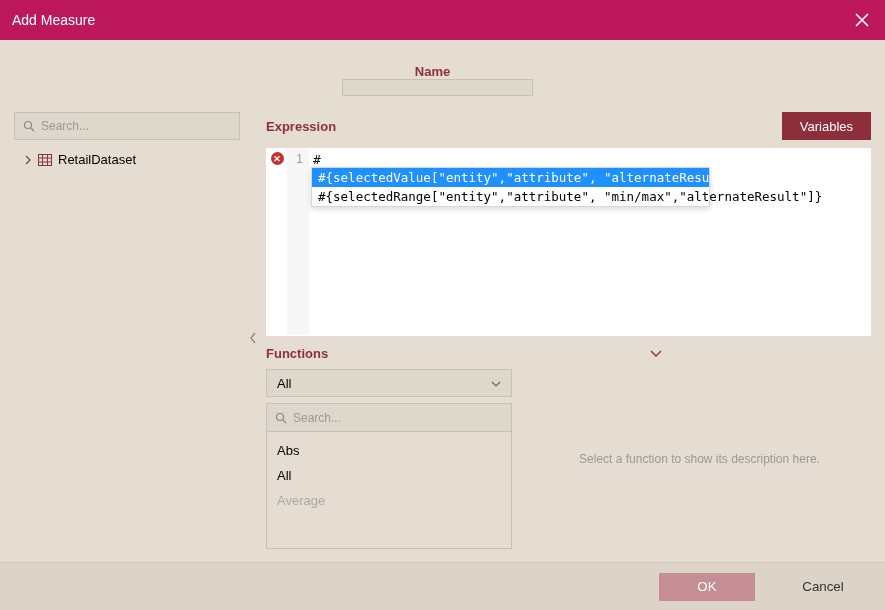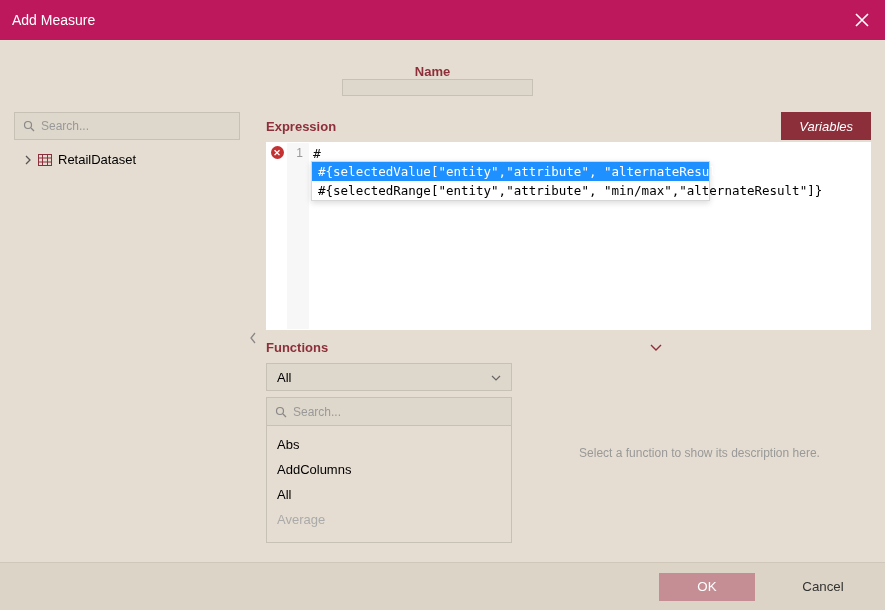--- a/index.html
+++ b/index.html
@@ -17,23 +17,23 @@
 .searchbox input { border: none; background: transparent; outline: none; flex: 1; font-size: 12px; color: #a21caf; }
 .searchbox input::placeholder { color: #999; }
 .mag { color: #888; }
 .mag svg { display: block; }
 .tree { padding: 10px 2px; }
 .tree-item { display: flex; align-items: center; gap: 6px; padding: 2px 8px; cursor: pointer; }
 .chev { color: #555; display: inline-flex; }
 .ds-icon { color: #8d2f3a; display: inline-flex; }
 .splitter { width: 26px; display: flex; align-items: center; justify-content: center; color: #888; cursor: pointer; }
 .rightcol { flex: 1; display: flex; flex-direction: column; min-width: 0; }
-.expr-head { display: flex; align-items: center; margin-bottom: 2px; }
+.expr-head { display: flex; align-items: center; margin-bottom: 8px; }
 .expr-head .lbl { color: #8d2f3a; font-weight: 600; flex: 1; }
-.btn-var { background: #8d2f3a; color: #fff; border: none; height: 28px; padding: 0 18px; cursor: pointer; font-size: 13px; font-style: italic; }
+.btn-var { background: #8d2f3a; color: #fff; border: none; height: 28px; padding: 0 18px; cursor: pointer; font-size: 13px; }
 .editor { background: #fff; height: 188px; display: flex; position: relative; border: 1px solid #fff; }
 .errcol { width: 20px; padding-top: 3px; display: flex; justify-content: center; }
 .err-icon { width: 13px; height: 13px; border-radius: 50%; background: #c53030; color: #fff; display: flex; align-items: center; justify-content: center; font-size: 9px; font-weight: bold; }
 .guttercol { width: 22px; background: #f7f7f7; color: #999; text-align: right; padding: 3px 6px 0 0; font-size: 12px; }
 .codecol { flex: 1; padding: 3px 4px 0 4px; font-family: Consolas, monospace; font-size: 13px; position: relative; }
 .hash { color: #111; }
 .suggest { position: absolute; top: 18px; left: 2px; background: #fff; border: 1px solid #d7d7d7; box-shadow: 0 2px 6px rgba(0,0,0,0.15); width: 399px; }
 .suggest .opt { padding: 2px 6px; font-family: Consolas, monospace; font-size: 12.5px; white-space: nowrap; }
 .suggest .opt.sel { background: #1e90ff; color: #fff; }
 .func-area { margin-top: 10px; }
@@ -157,21 +157,20 @@
               <span class="mag">
                 <svg width="12" height="12" viewBox="0 0 12 12">
                     <circle cx="5" cy="5" r="3.5" stroke="#888" stroke-width="1.2" fill="none"></circle>
                     <line x1="8" y1="8" x2="11" y2="11" stroke="#888" stroke-width="1.2"></line>
                   </svg>
               </span>
               <input type="text" placeholder="Search..." style="">
             </div>
             <div class="func-items">
               <div>Abs</div>
-              <div>AddColumns</div>
               <div>All</div>
               <div class="last-partial">Average</div>
             </div>
           </div>
         </div>
         <div class="func-desc">
           <span>Select a function to show its description here.</span>
         </div>
       </div>
     </div>

